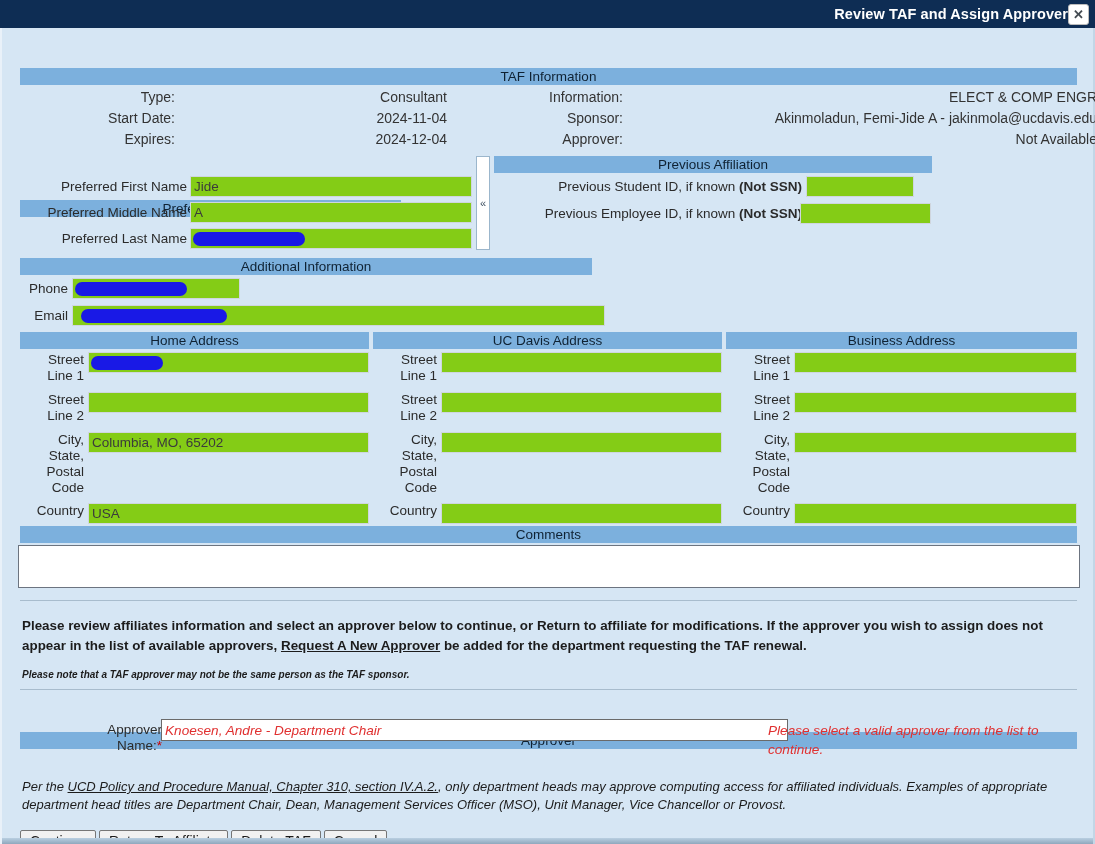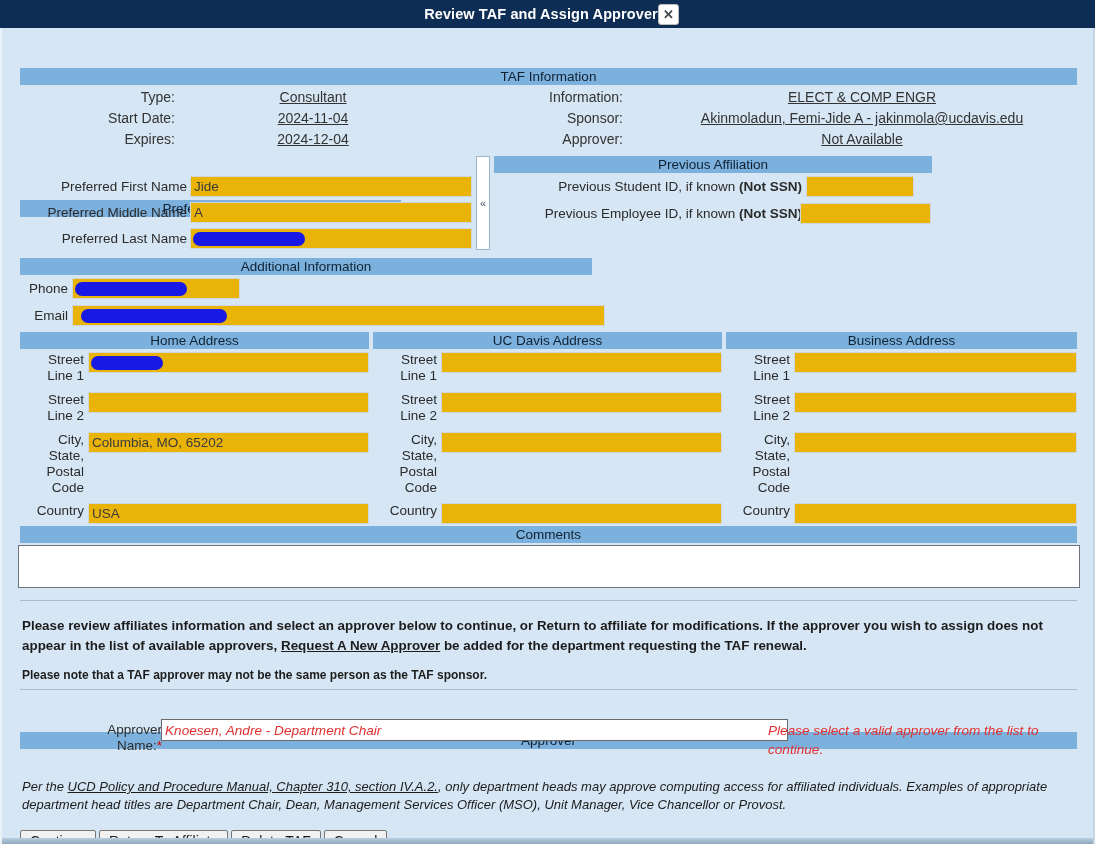--- a/index.html
+++ b/index.html
@@ -19,21 +19,21 @@
     display: flex;
     flex-direction: column;
   }
   
   .titlebar {
     height: 28px;
     background: #0e2d54;
     color: #ffffff;
     display: flex;
     align-items: center;
-    justify-content: center;
+    justify-content: flex-end;
     padding: 0 6px 0 14px;
     box-sizing: border-box;
     flex: 0 0 auto;
   }
   .titlebar-text {
     font-size: 14.5px;
     font-weight: bold;
     letter-spacing: .1px;
   }
   .close-btn {
@@ -68,21 +68,21 @@
   .sec-head {
     background: #7cb0dd;
     color: #0f2233;
     text-align: center;
     font-size: 13.5px;
     height: 17px;
     line-height: 17px;
     box-sizing: border-box;
   }
   .fld {
-    background: #eab308;
+    background: #84cc16;
     border: 1px solid #cfd6de;
     box-sizing: border-box;
     height: 21px;
     font-family: "Liberation Sans", sans-serif;
     font-size: 13.5px;
     color: #3b3b3b;
     padding: 0 3px;
     line-height: 19px;
     white-space: nowrap;
     overflow: hidden;
@@ -107,21 +107,21 @@
   .taf-grid {
     position: absolute; left: 0; top: 59px; width: 1095px;
     display: grid;
     grid-template-columns: 177px 268px 180px 470px;
     row-gap: 0;
     font-size: 14px;
     color: #333333;
   }
   .taf-grid div { height: 21px; line-height: 21px; }
   .taf-lab { text-align: right; padding-right: 4px; }
-  .taf-val { text-align: center; text-decoration: underline; }
+  .taf-val { text-align: right; }
   
   #pref-head { position: absolute; left: 18px; top: 128px; width: 381px; margin-top: 44px; }
   .pn-row { position: absolute; left: 0; width: 470px; height: 26px; }
   .pn-row .lbl { position: absolute; left: 0; width: 185px; top: 3px; }
   .pn-row .fld { position: absolute; left: 188px; width: 282px; top: 0; }
   
   .splitter {
     position: absolute; left: 474px; top: 128px;
     width: 14px; height: 94px;
     background: #ffffff;
@@ -167,21 +167,21 @@
     height: 0;
   }
   
   #instr-1 {
     position: absolute; left: 20px; top: 588px; width: 1035px;
     font-size: 13.4px; font-weight: bold; color: #1c1c1c; line-height: 20px;
   }
   #instr-1 .lnk { text-decoration: underline; cursor: pointer; }
   #instr-2 {
     position: absolute; left: 20px; top: 637px; width: 1035px;
-    font-size: 12px; font-weight: bold; 
+    font-size: 10px; font-weight: bold; font-style: italic;
     color: #1c1c1c; line-height: 20px;
   }
   
   #approver-head { position: absolute; left: 18px; top: 672px; width: 1057px; margin-top: 32px; }
   #approver-lbl {
     position: absolute; left: 60px; top: 694px; width: 100px;
     text-align: right; font-size: 13.5px; color: #2b2b2b; line-height: 16px;
   }
   .req-star { color: #cc0000; }
   #approver-input {

